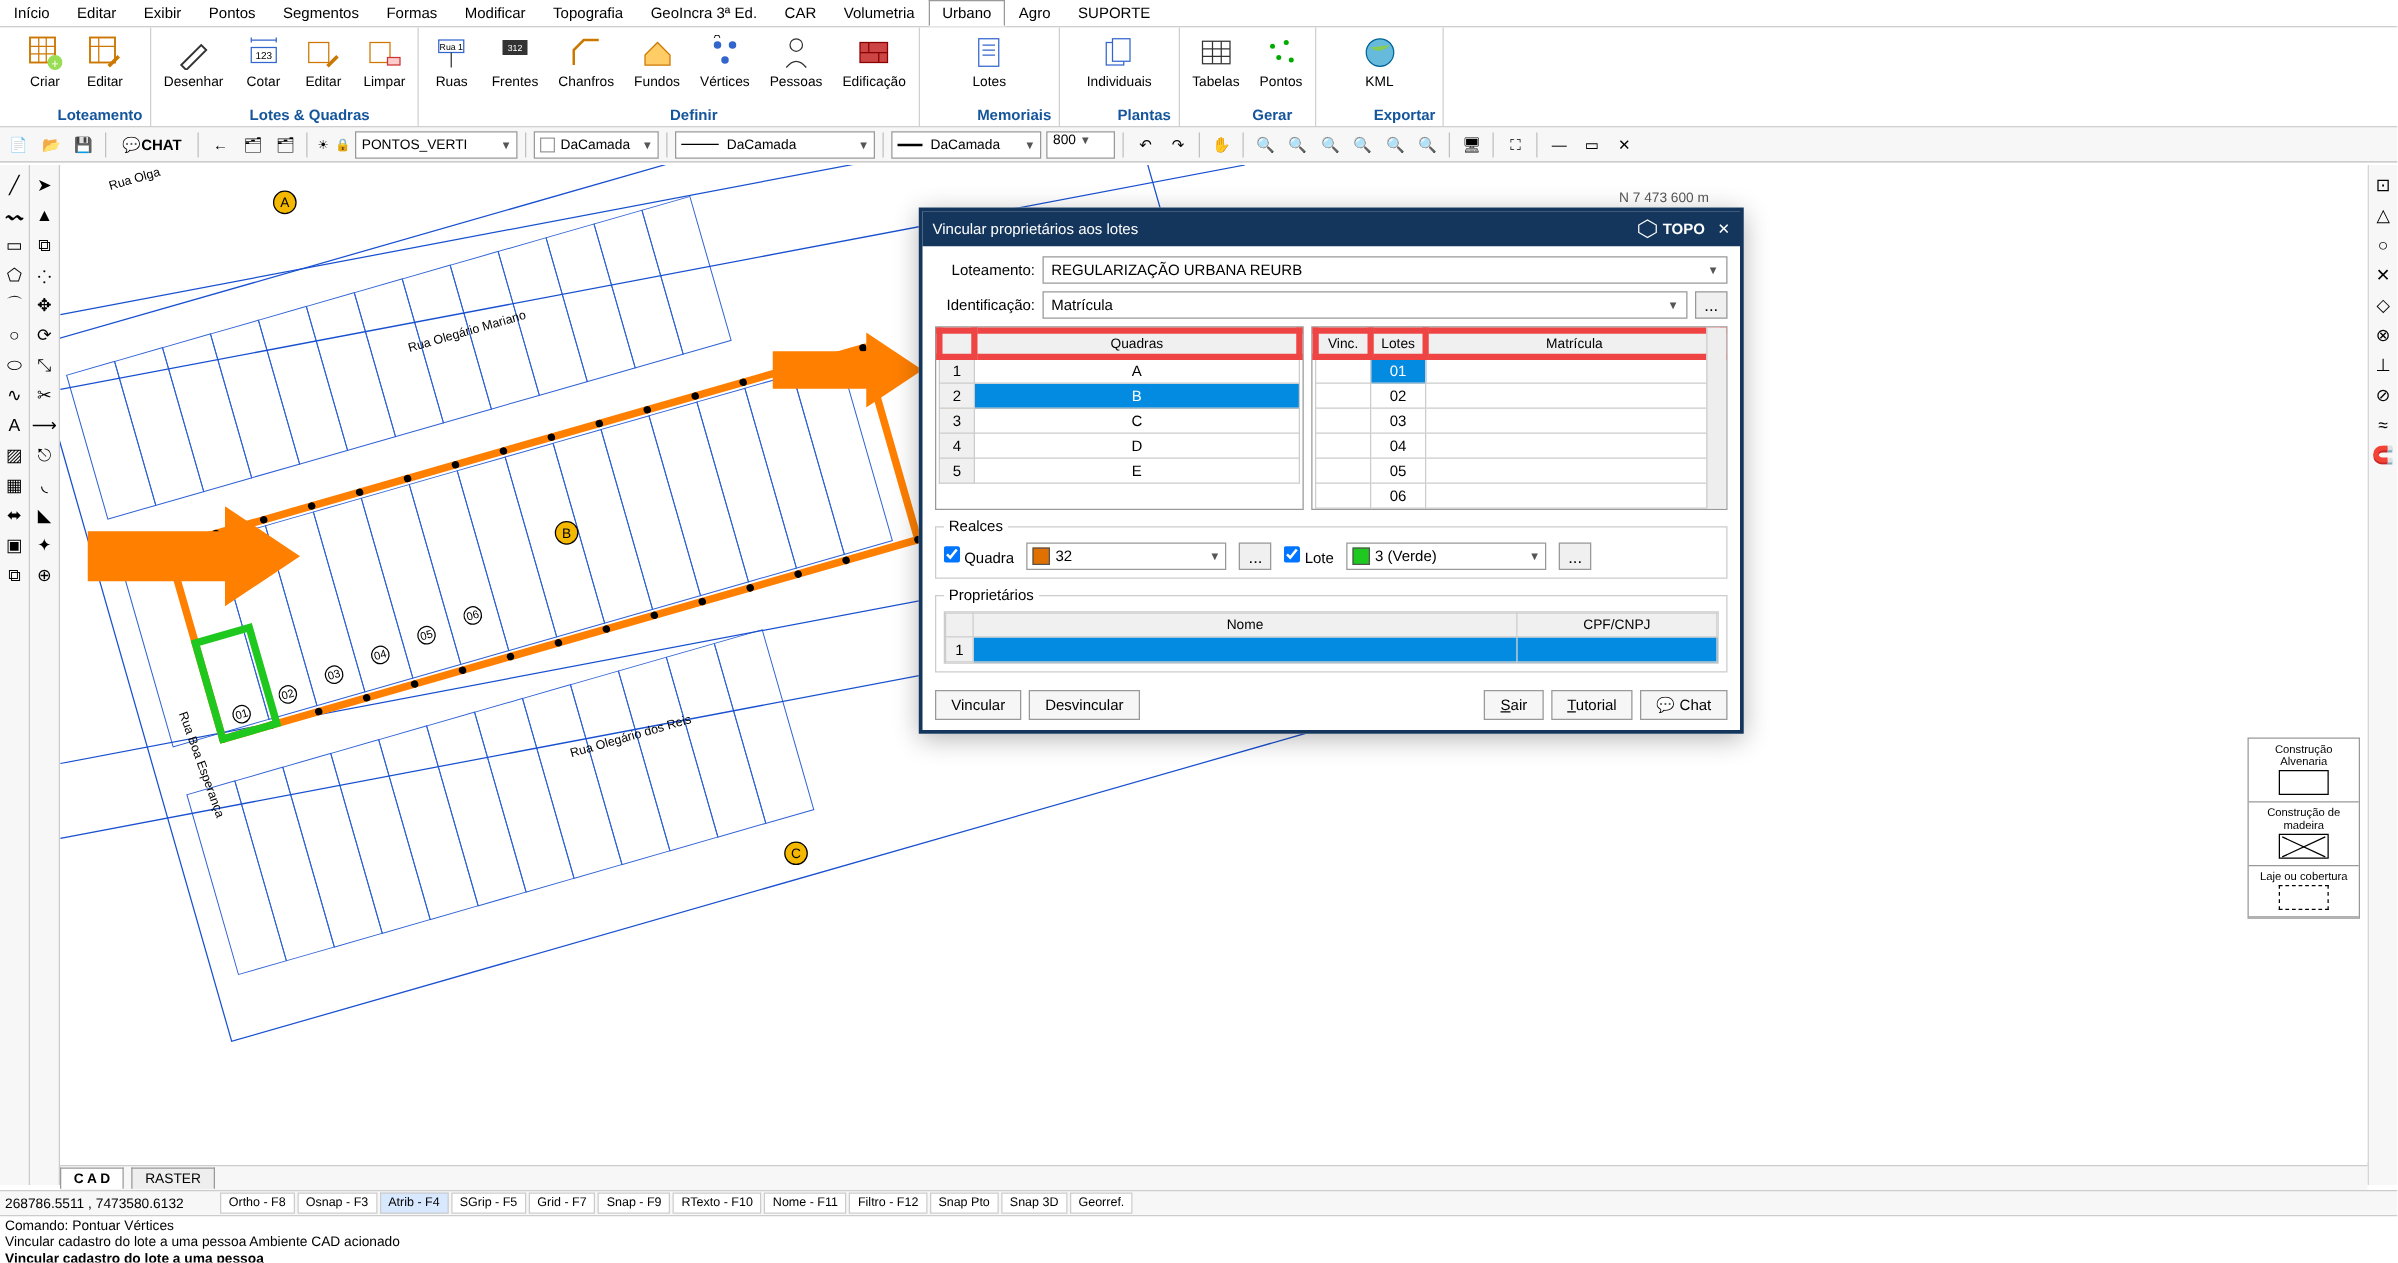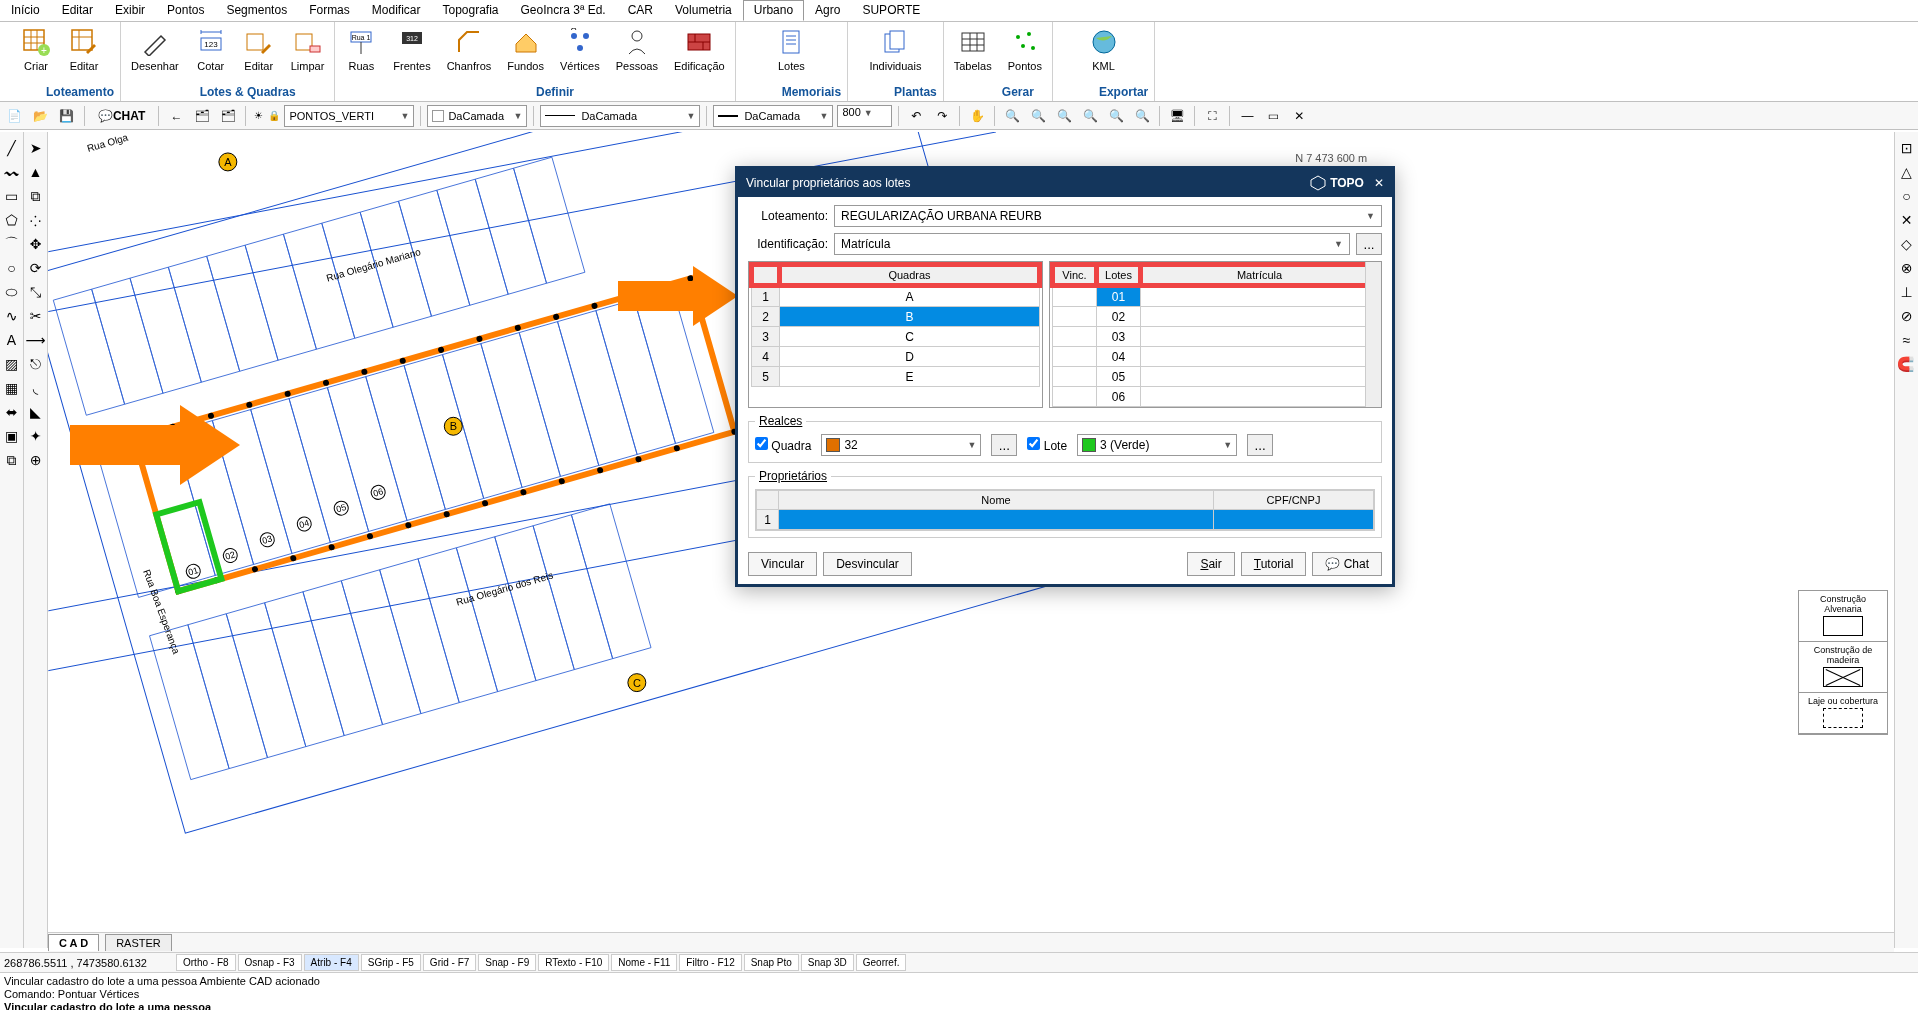--- a/index.html
+++ b/index.html
@@ -64,21 +64,21 @@
 .grid.right { flex: 1; }
 .grid table { width: 100%; border-collapse: collapse; table-layout: fixed; }
 .grid th { background: #f0f0f0; border: 5px solid #ef4444; font-weight: normal; padding: 2px; font-size: 11px; }
 .grid td { border: 1px solid #ccc; padding: 2px 4px; text-align: center; font-size: 12px; height: 20px; }
 .grid td.rownum { background: #f0f0f0; width: 24px; }
 .grid .sel-row { background: #038be2; color: #fff; }
 .grid .highlight-box { box-shadow: inset 0 0 0 3px #ff7f00; }
 .lote-01 { background: #038be2; color: #fff; }
 
 fieldset { border: 1px solid #ccc; padding: 6px; margin-bottom: 6px; font-size: 12px; }
-legend { font-size: 12px; padding: 0 4px; text-decoration: underline; }
+legend { font-size: 12px; padding: 0 4px; }
 .realce-row { display: flex; align-items: center; gap: 10px; }
 .realce-row .inline-sel { width: 160px; height: 22px; border: 1px solid #999; display: flex; align-items: center; justify-content: space-between; padding: 0 4px; }
 .swatch-orange { width: 14px; height: 14px; background: #e07000; border: 1px solid #555; display: inline-block; }
 .swatch-green  { width: 14px; height: 14px; background: #1ec81e; border: 1px solid #555; display: inline-block; }
 
 .props-grid { border: 1px solid #ccc; }
 .props-grid table { width: 100%; border-collapse: collapse; }
 .props-grid th { background: #f0f0f0; border: 1px solid #ccc; padding: 3px; font-weight: normal; font-size: 11px; }
 .props-grid td { border: 1px solid #ccc; padding: 2px; height: 20px; }
 .props-grid .rownum { background: #f0f0f0; width: 20px; text-align: center; }
@@ -796,16 +796,16 @@
   <div class="snap-btn">Snap - F9</div>
   <div class="snap-btn">RTexto - F10</div>
   <div class="snap-btn">Nome - F11</div>
   <div class="snap-btn">Filtro - F12</div>
   <div class="snap-btn">Snap Pto</div>
   <div class="snap-btn">Snap 3D</div>
   <div class="snap-btn">Georref.</div>
 </div>
 
 <div class="cmd-area">
+  <div>Comando: Pontuar Vértices</div>
   <div>Vincular cadastro do lote a uma pessoa Ambiente CAD acionado</div>
-  <div>Comando: Pontuar Vértices</div>
   <div class="bold">Vincular cadastro do lote a uma pessoa</div>
 </div>
 
 </body></html>

